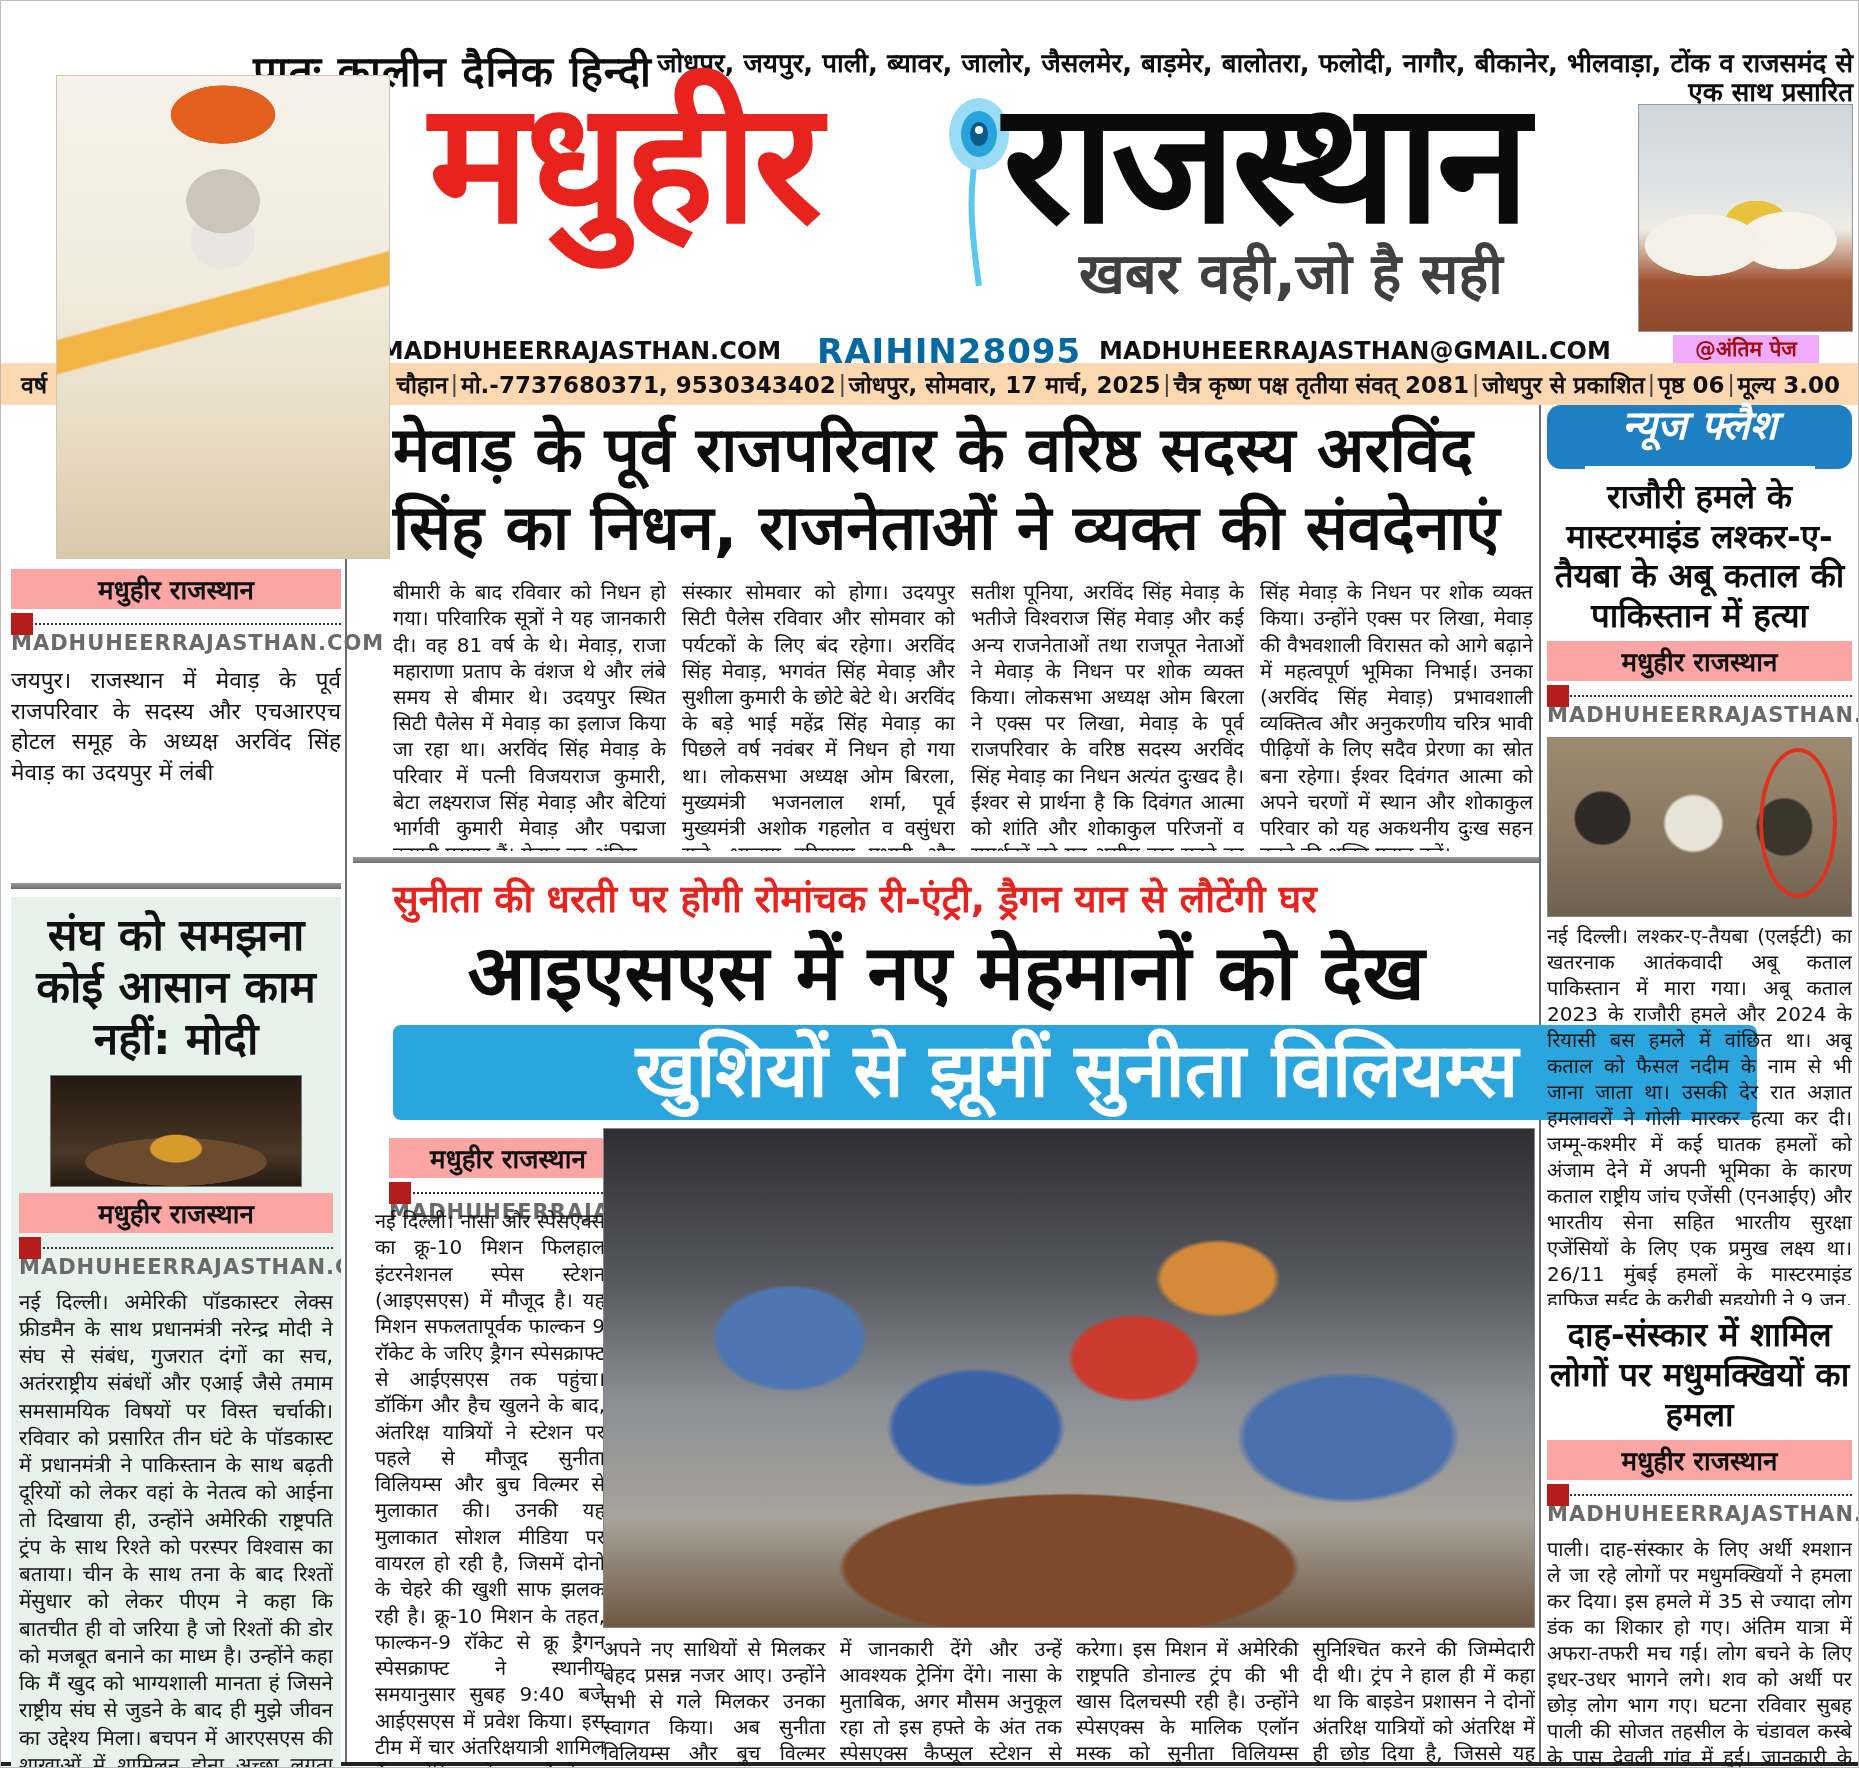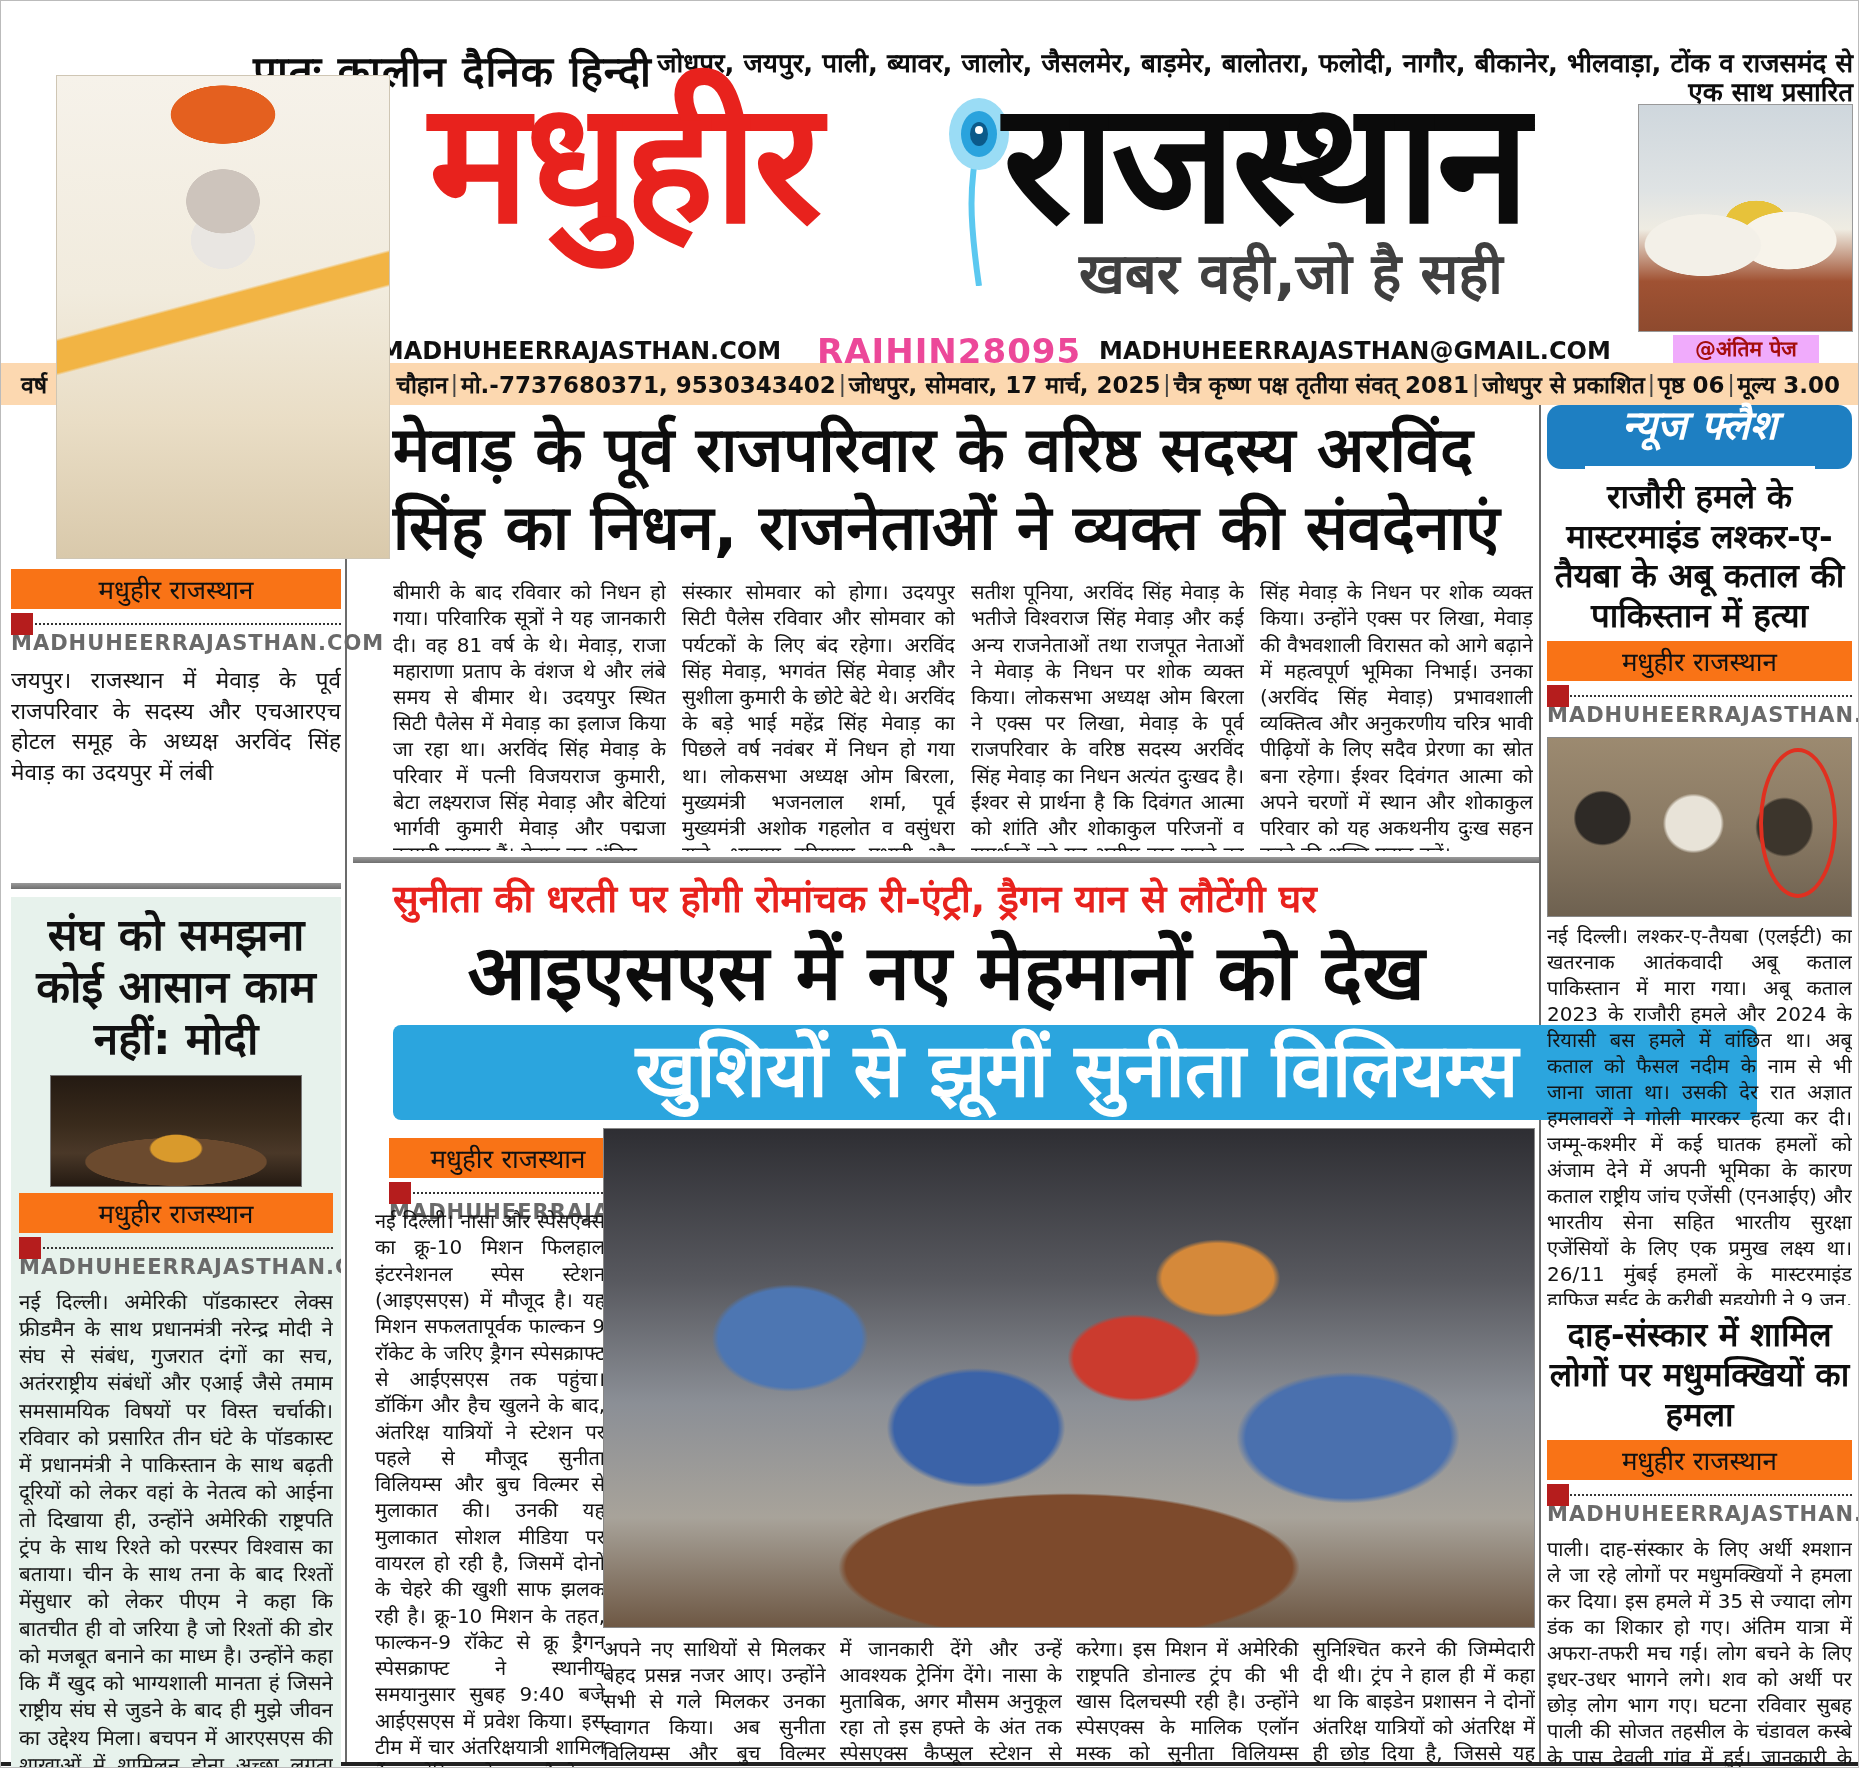--- a/index.html
+++ b/index.html
@@ -16,21 +16,21 @@
             color:#0d0d0d; text-align:right; line-height:1.1; }
   .title-red { position:absolute; left:428px; top:78px; font-size:168px; font-weight:bold;
                color:#e8221d; line-height:1; letter-spacing:-4px; }
   .title-black { position:absolute; left:1002px; top:78px; font-size:168px; font-weight:bold;
                  color:#0b0b0b; line-height:1; letter-spacing:-4px; }
   .feather { position:absolute; left:938px; top:95px; width:80px; height:190px; }
   .slogan { position:absolute; left:1078px; top:232px; font-size:56px; font-weight:bold; color:#404040; }
   .webrow { position:absolute; left:560px; top:330px; width:800px; display:flex; align-items:center;
             gap:18px; justify-content:center; }
   .weburl { font-size:24px; font-weight:bold; color:#111; }
-  .regno  { font-size:34px; font-weight:bold; color:#ec4899; letter-spacing:1px; }
+  .regno  { font-size:34px; font-weight:bold; color:#0369a1; letter-spacing:1px; }
   .cursor-svg { width:20px; height:26px; }
   .tr-photo { position:absolute; left:1637px; top:103px; width:215px; height:228px;
               border:1px solid #999;
               background:
                 radial-gradient(ellipse 60% 30% at 30% 62%, #f3f0e8 0 45%, transparent 46%),
                 radial-gradient(ellipse 50% 28% at 70% 60%, #f7f3ea 0 45%, transparent 46%),
                 radial-gradient(ellipse 24% 16% at 55% 52%, #e7c23a 0 60%, transparent 61%),
                 linear-gradient(180deg,#cfd7dd 0%, #dfe3e4 38%, #efece2 55%, #a05233 78%, #8e4a2e 100%); }
   .tr-caption { position:absolute; left:1672px; top:334px; width:146px; height:28px; background:#f0abfc;
                 color:#a40d0d; font-size:21px; font-weight:bold; text-align:center; line-height:28px; }
@@ -49,21 +49,21 @@
   .infobar span { font-size:23px; font-weight:bold; color:#101010; white-space:nowrap; }
   .infobar .sep { color:#444; font-weight:normal; }
 
   
   .vline { position:absolute; top:404px; width:2px; height:1358px; background:#6b6b6b; }
   .vl1 { left:344px; } .vl2 { left:1538px; }
   .page-bottom { position:absolute; left:0; top:1761px; width:1859px; height:4px; background:#222; }
 
   
   .byline { margin:6px 0 10px 0; }
-  .byline-name { background:#f97316; font-size:26px; font-weight:normal; text-align:center;
+  .byline-name { background:#fca5a5; font-size:26px; font-weight:bold; text-align:center;
                  padding:2px 0; color:#111; }
   .byline-rule { position:relative; border-bottom:2px dotted #333; height:12px; margin:4px 0 6px 0; }
   .red-sq { position:absolute; left:0; top:0; width:22px; height:22px; background:#b51d1d; }
   .byline-site { font-size:21px; font-weight:bold; color:#6a6a6a; text-align:center; letter-spacing:1px; }
   .jtext { text-align:justify; color:#141414; }
   .hrule { height:6px; background:linear-gradient(180deg,#9a9a9a,#6f6f6f); margin:6px 0; }
 
   
   .col-left { position:absolute; left:10px; top:404px; width:330px; height:1358px; }
   .left-spacer { height:158px; }

